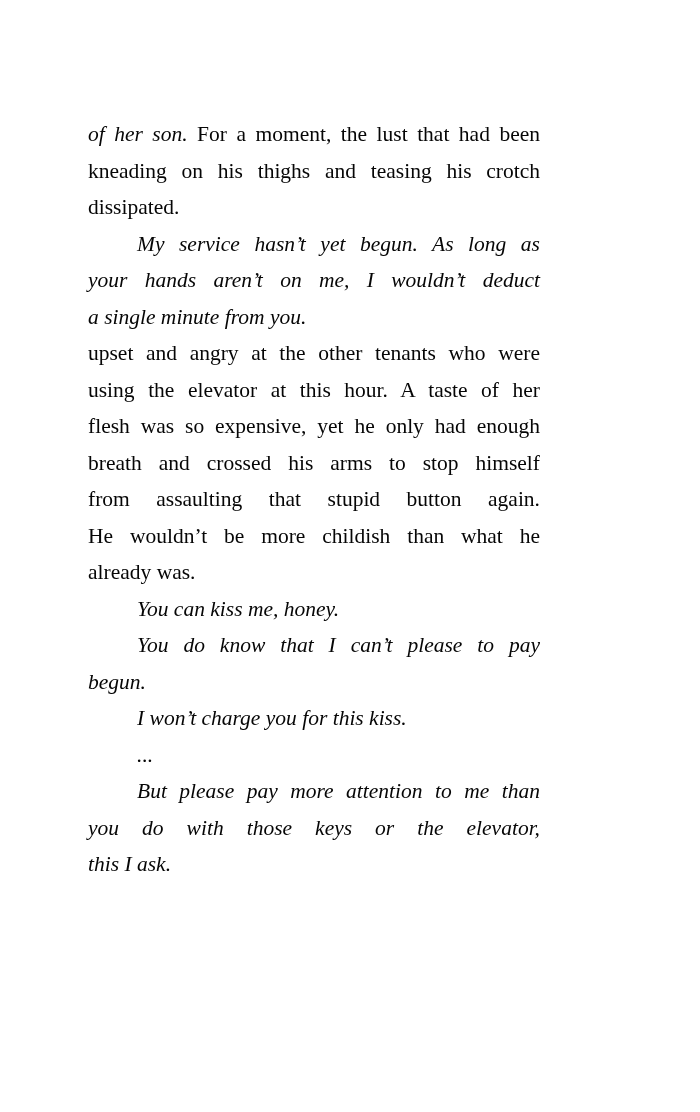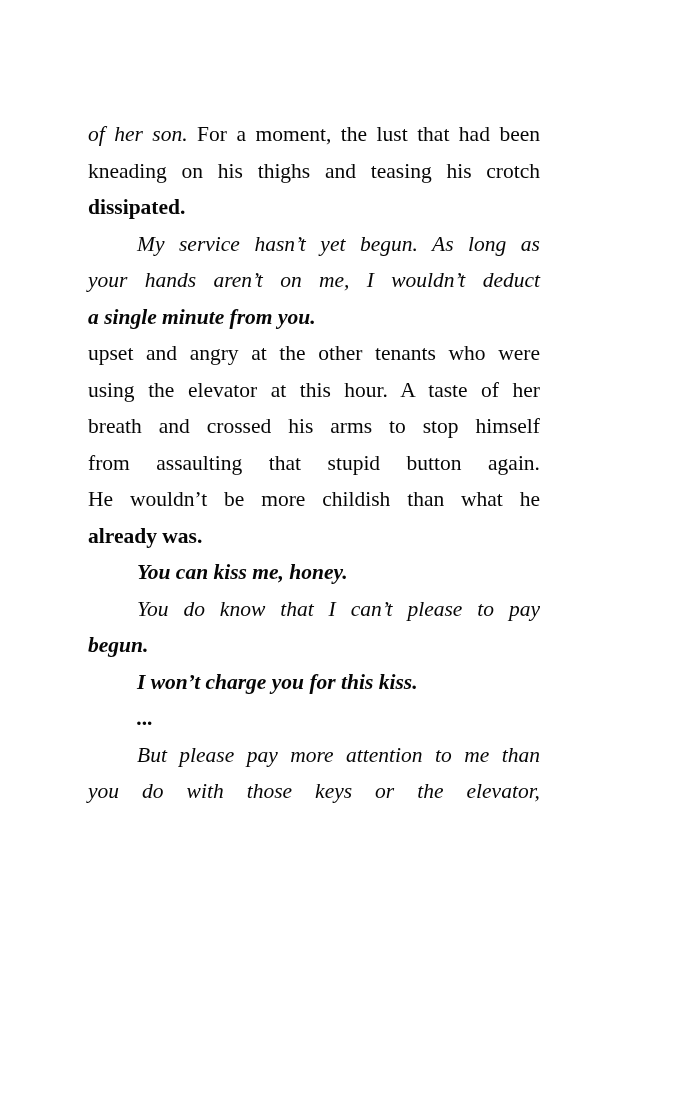--- a/index.html
+++ b/index.html
@@ -28,21 +28,20 @@
     margin: 0;
     padding: 0;
   }
   .line {
     text-align: justify;
     text-align-last: justify;
     white-space: normal;
   }
   .line.last {
     text-align-last: left;
-    font-weight: bold;
   }
   .line.indent {
     text-indent: 49px;
   }
   .seg-italic {
     font-style: italic;
   }
   .seg-roman {
     font-style: normal;
   }
@@ -68,20 +67,21 @@
         <div class="line last"><span class="seg-roman">dissipated.</span></div>
       </div>
       <div class="paragraph">
         <div class="line indent"><span class="seg-italic">My service hasn’t yet begun. As long as</span></div>
         <div class="line"><span class="seg-italic">your hands aren’t on me, I wouldn’t deduct</span></div>
         <div class="line last"><span class="seg-italic">a single minute from you.</span></div>
       </div>
       <div class="paragraph">
         <div class="line"><span class="seg-roman">upset and angry at the other tenants who were</span></div>
         <div class="line"><span class="seg-roman">using the elevator at this hour. A taste of her</span></div>
+        <div class="line"><span class="seg-roman">flesh was so expensive, yet he only had enough</span></div>
         <div class="line"><span class="seg-roman">breath and crossed his arms to stop himself</span></div>
         <div class="line"><span class="seg-roman">from assaulting that stupid button again.</span></div>
         <div class="line"><span class="seg-roman">He wouldn’t be more childish than what he</span></div>
         <div class="line last"><span class="seg-roman">already was.</span></div>
       </div>
       <div class="paragraph">
         <div class="line last indent"><span class="seg-italic">You can kiss me, honey.</span></div>
       </div>
       <div class="paragraph">
         <div class="line indent"><span class="seg-italic">You do know that I can’t please to pay</span></div>
@@ -89,16 +89,17 @@
       </div>
       <div class="paragraph">
         <div class="line last indent"><span class="seg-italic">I won’t charge you for this kiss.</span></div>
       </div>
       <div class="paragraph">
         <div class="line last indent"><span class="seg-italic">...</span></div>
       </div>
       <div class="paragraph">
         <div class="line indent"><span class="seg-italic">But please pay more attention to me than</span></div>
         <div class="line"><span class="seg-italic">you do with those keys or the elevator,</span></div>
+        <div class="line last"><span class="seg-italic">this I ask.</span></div>
       </div>
     </main>
   <div class="page-number">12</div>
 </div>
 
 </body></html>

